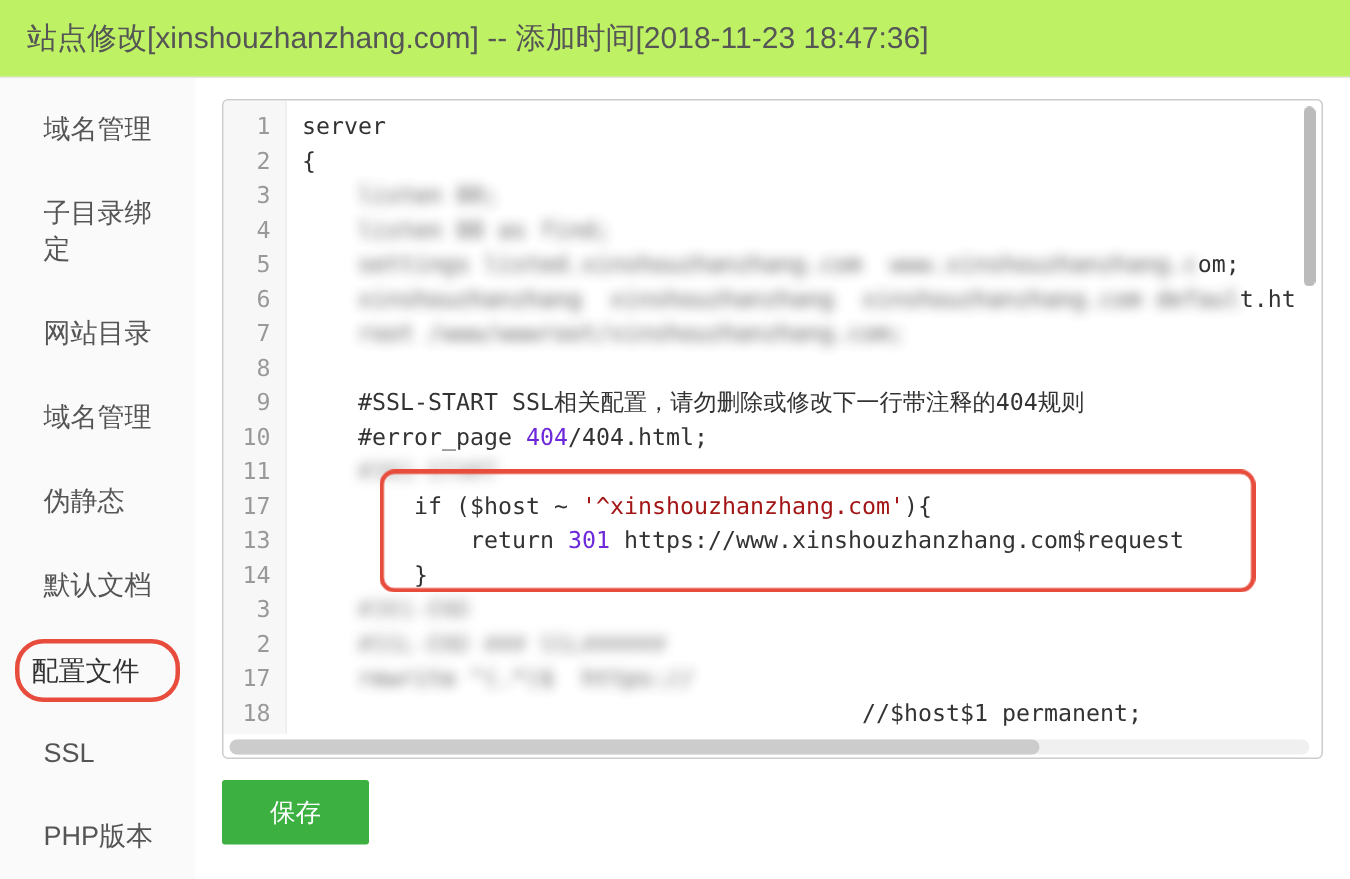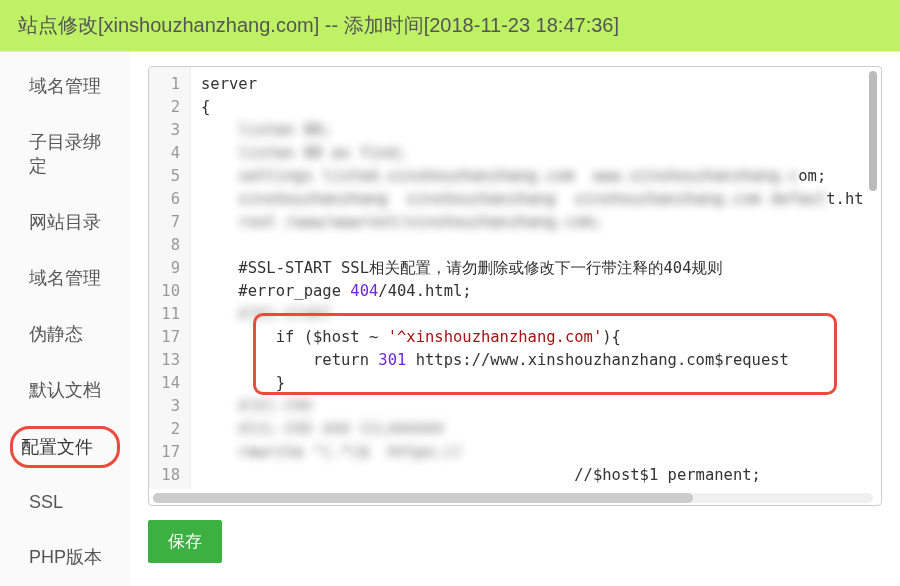--- a/index.html
+++ b/index.html
@@ -121,21 +121,21 @@
     height: 10px;
     width: 75%;
     background: #ccc;
     border-radius: 6px;
   }
   .save-btn {
     margin-top: 14px;
     background: #3cb041;
     color: #fff;
     border: none;
-    padding: 10px 20px;
+    padding: 10px 32px;
     font-size: 17px;
     border-radius: 2px;
     cursor: pointer;
   }
 </style>
 </head>
 <body>
 
 <div class="header">
   <span>站点修改[xinshouzhanzhang.com] -- 添加时间[2018-11-23 18:47:36]</span>

